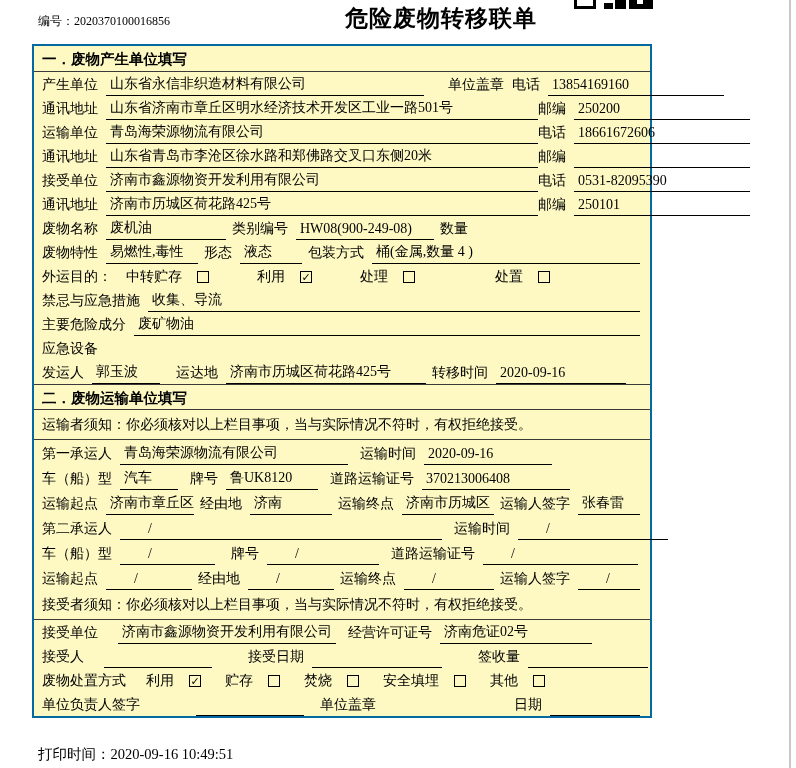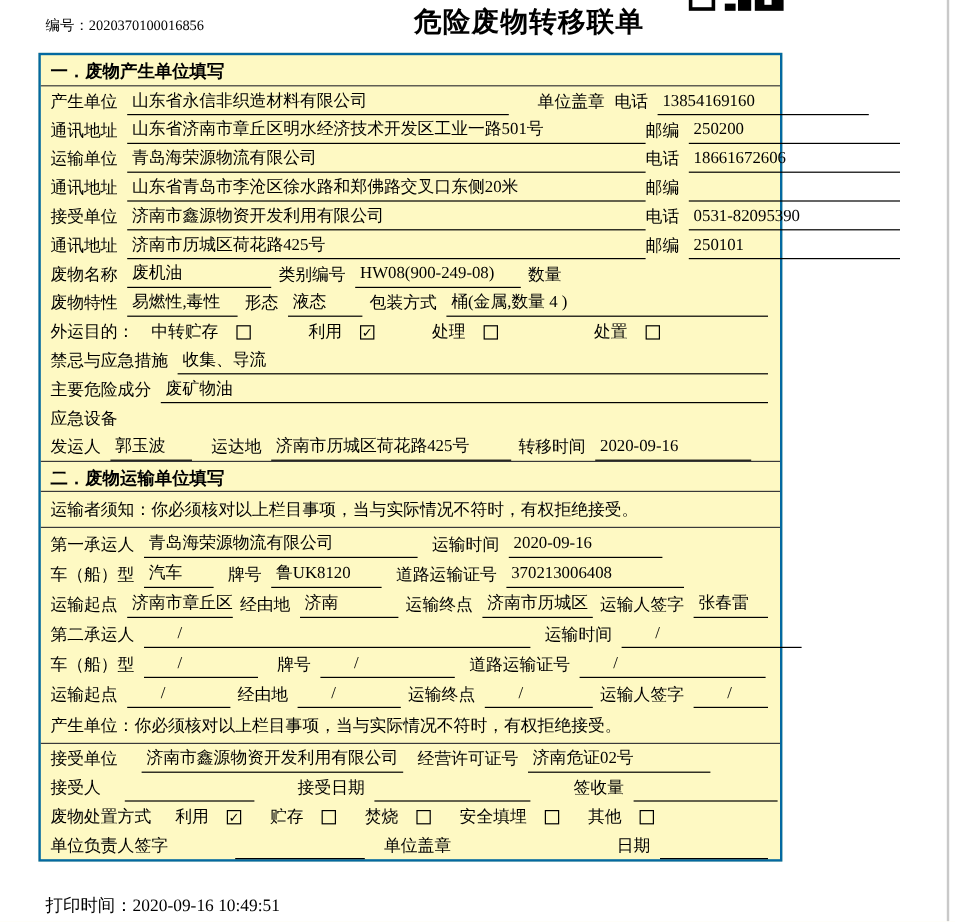--- a/index.html
+++ b/index.html
@@ -222,21 +222,21 @@
         <span class="lb ml6">经由地</span>
         <span class="val sl" style="width:86px">/</span>
         <span class="lb ml6">运输终点</span>
         <span class="val sl" style="width:90px">/</span>
         <span class="lb ml6">运输人签字</span>
         <span class="val sl grow">/</span>
       </div>
     </div>
 
     <div class="sec3">
-      <div class="notice">产生单位：你必须核对以上栏目事项，当与实际情况不符时，有权拒绝接受。</div>
+      <div class="notice">接受者须知：你必须核对以上栏目事项，当与实际情况不符时，有权拒绝接受。</div>
 
       <div class="row">
         <span class="lb">接受单位</span>
         <span class="val ml12" style="width:218px">济南市鑫源物资开发利用有限公司</span>
         <span class="lb ml12">经营许可证号</span>
         <span class="val" style="width:152px">济南危证02号</span>
       </div>
 
       <div class="row">
         <span class="lb">接受人</span>

